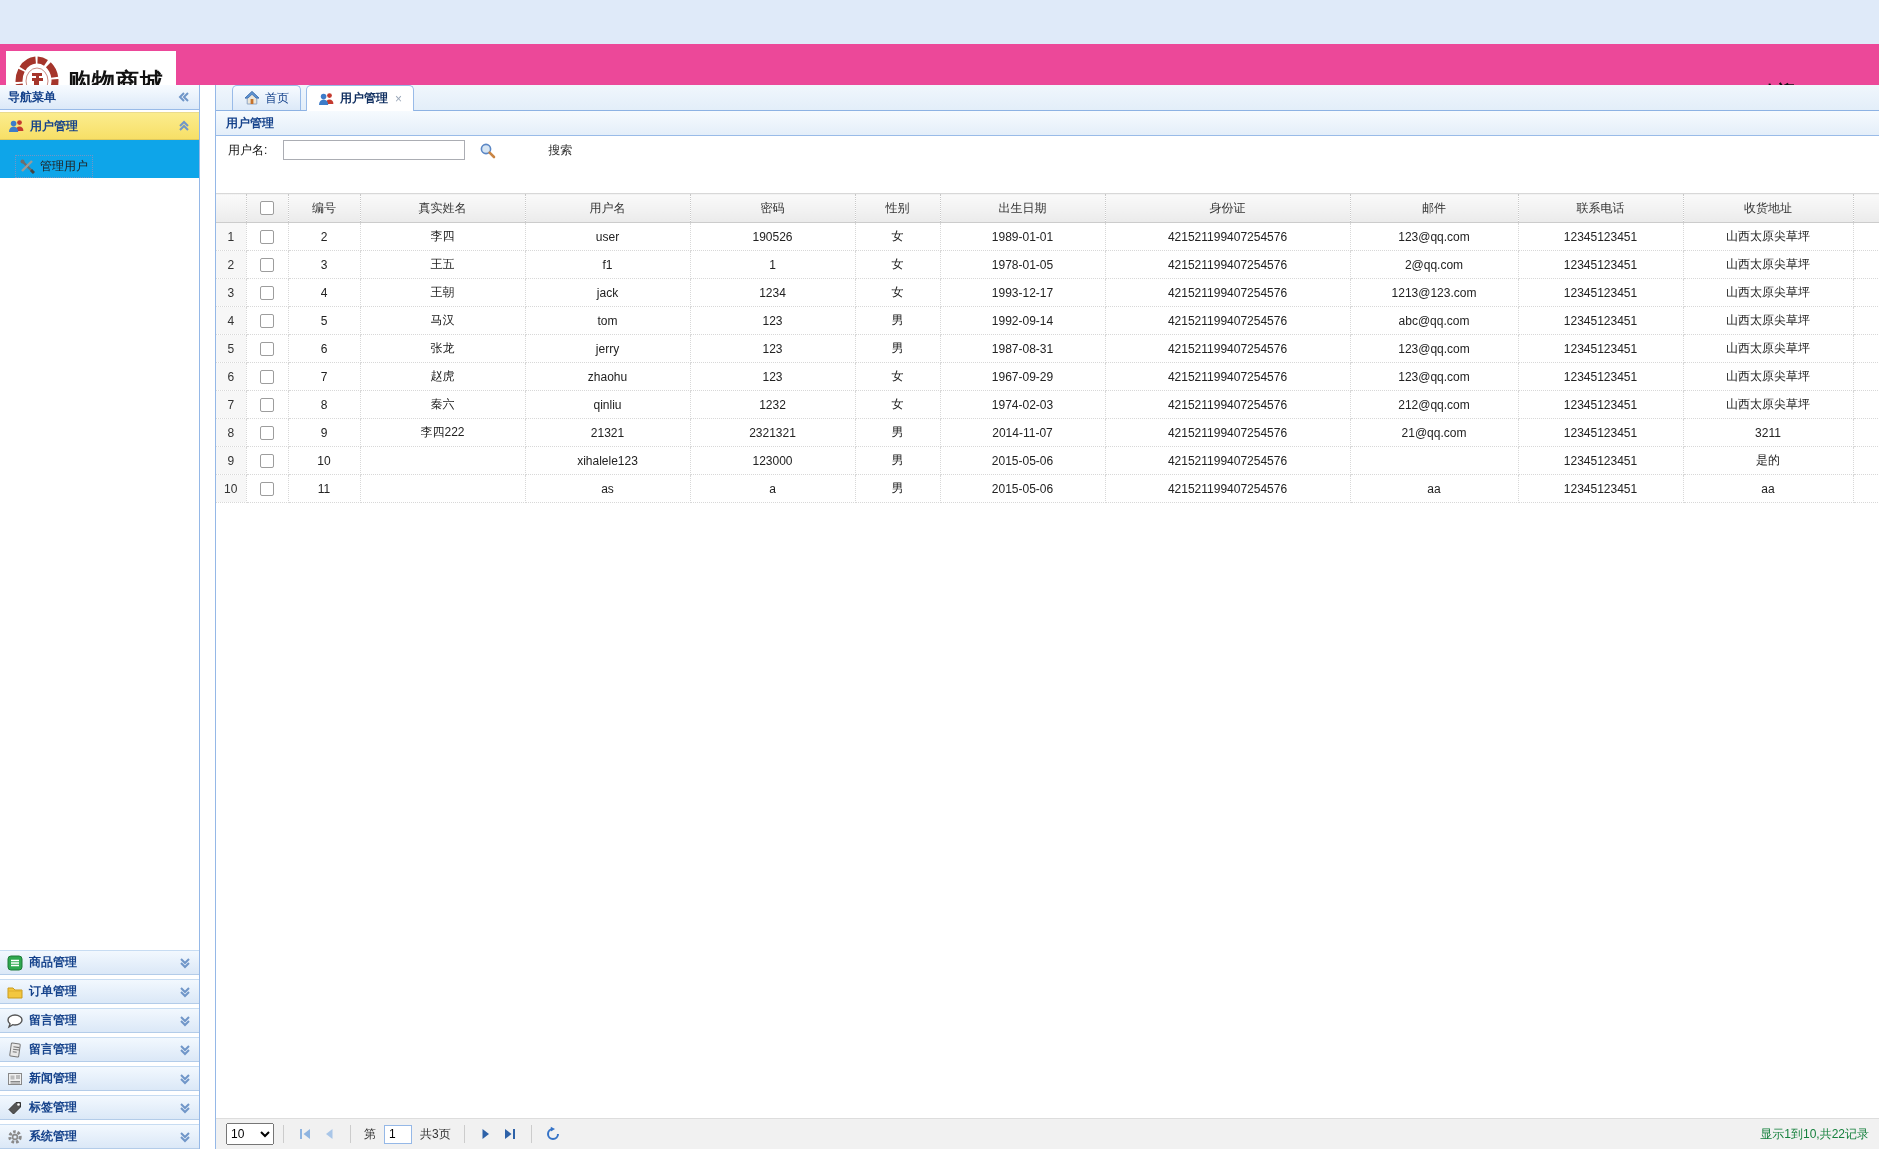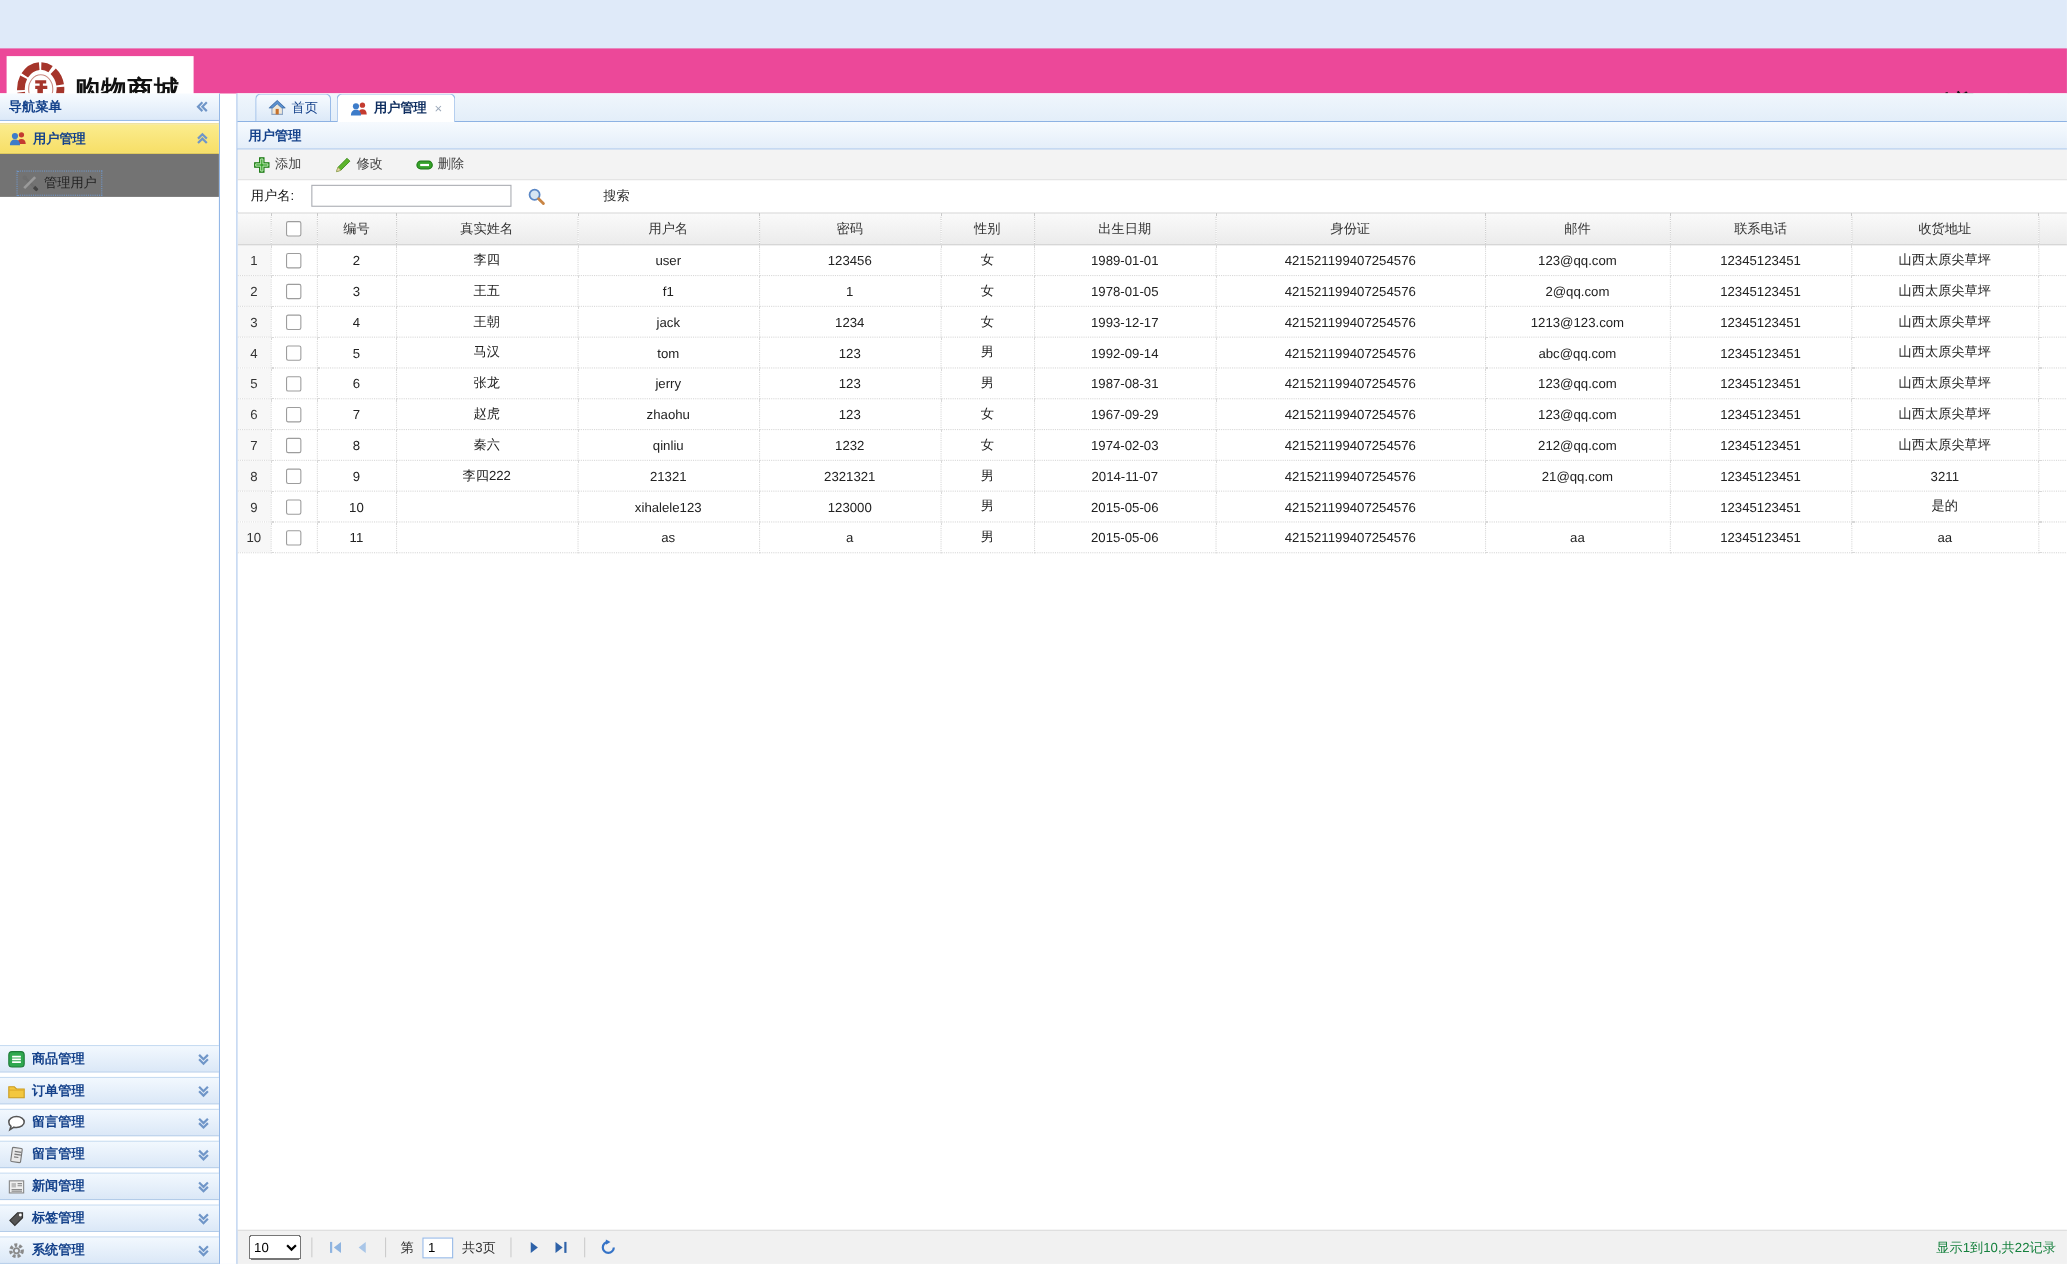--- a/index.html
+++ b/index.html
@@ -25,21 +25,21 @@
     background:#fff; border-right:1px solid #95B8E7; }
   .sidebar-header { height:25px; background:linear-gradient(#F7FBFF,#DCE9F8);
     border-bottom:1px solid #99BBE8; display:flex; align-items:center;
     padding:0 8px; font-size:12px; font-weight:bold; color:#15428B; }
   .sidebar-header .grow { flex:1; }
   .acc-selected { height:28px; margin-top:2px; background:linear-gradient(#FBEC8E,#F7DF67);
     border-top:1px solid #EADB8D; border-bottom:1px solid #E0C95C;
     display:flex; align-items:center; padding:0 8px; font-size:12px;
     font-weight:bold; color:#15428B; cursor:pointer; }
   .acc-selected .grow { flex:1; }
-  .acc-body { background:#737373; }
+  .acc-body { background:#0ea5e9; }
   .nav-item { margin:16px 0 0 16px; display:inline-flex; align-items:center;
     font-size:12px; color:#222; cursor:pointer; outline:1px dotted #7096C8; padding:2px 4px; }
   .nav-item svg { margin-right:5px; }
   .sidebar-footer { position:absolute; left:0; right:0; bottom:0; }
   .acc-collapsed { height:25px; margin-top:4px; background:linear-gradient(#F2F8FE,#DBE8F7);
     border-top:1px solid #C7DCF2; border-bottom:1px solid #B3CCE9;
     display:flex; align-items:center; padding:0 7px; font-size:12px;
     font-weight:bold; color:#15428B; cursor:pointer; }
   .acc-collapsed .grow { flex:1; }
   .acc-collapsed svg.pi { margin-right:6px; }
@@ -266,43 +266,20 @@
           </svg>
           <span>用户管理</span>
           <span class="close">×</span>
         </div>
       </div>
 
       <div class="panel-title">
         <span>用户管理</span>
       </div>
 
-      <div class="toolbar">
-        <span class="tb-btn">
-          <svg width="16" height="16" viewBox="0 0 16 16">
-            <path d="M6 1.5 h4 v4.5 h4.5 v4 H10 v4.5 H6 V10 H1.5 V6 H6 z" fill="#36A22A" stroke="#1E7A16" stroke-width="1"></path>
-            <path d="M7 2.5 h2 v4.5 h4.5 v2 H9 v4.5 H7 V9 H2.5 V7 H7 z" fill="none" stroke="#CFEFC8" stroke-width="0.8"></path>
-          </svg>
-          <span>添加</span>
-        </span>
-        <span class="tb-btn">
-          <svg width="16" height="16" viewBox="0 0 16 16">
-            <path d="M2 14 L3.2 10.2 L11.5 1.9 L14.1 4.5 L5.8 12.8 Z" fill="#5BB42C" stroke="#3C8A1B" stroke-width="0.8"></path>
-            <path d="M2 14 L3.2 10.2 L5.8 12.8 Z" fill="#E8D9A8" stroke="#B9A96A" stroke-width="0.6"></path>
-          </svg>
-          <span>修改</span>
-        </span>
-        <span class="tb-btn">
-          <svg width="16" height="16" viewBox="0 0 16 16">
-            <rect x="1" y="4.5" width="14" height="7" rx="3.5" fill="#36A22A" stroke="#1E7A16"></rect>
-            <rect x="4" y="7" width="8" height="2" fill="#fff"></rect>
-          </svg>
-          <span>删除</span>
-        </span>
-      </div>
 
       <div class="searchbar">
         <label>用户名:</label>
         <input class="search-input" type="text" value="" style="">
         <span class="search-btn">
           <svg width="17" height="17" viewBox="0 0 17 17">
             <circle cx="7" cy="7" r="4.6" fill="#D6E5F3" stroke="#5B87C5" stroke-width="1.6"></circle>
             <path d="M10.6 10.6 L15 15" stroke="#C98544" stroke-width="2.6" stroke-linecap="round"></path>
           </svg>
           <span>搜索</span>
@@ -343,21 +320,21 @@
               <th class="filler"></th>
             </tr>
           </thead>
           <tbody id="grid-body">
               <tr>
                 <td class="rownum">1</td>
                 <td><span class="cb"></span></td>
                 <td>2</td>
                 <td>李四</td>
                 <td>user</td>
-                <td>123456</td>
+                <td>190526</td>
                 <td>女</td>
                 <td>1989-01-01</td>
                 <td>421521199407254576</td>
                 <td>123@qq.com</td>
                 <td>12345123451</td>
                 <td>山西太原尖草坪</td>
                 <td class="filler"></td>
               </tr>
               <tr>
                 <td class="rownum">2</td>

